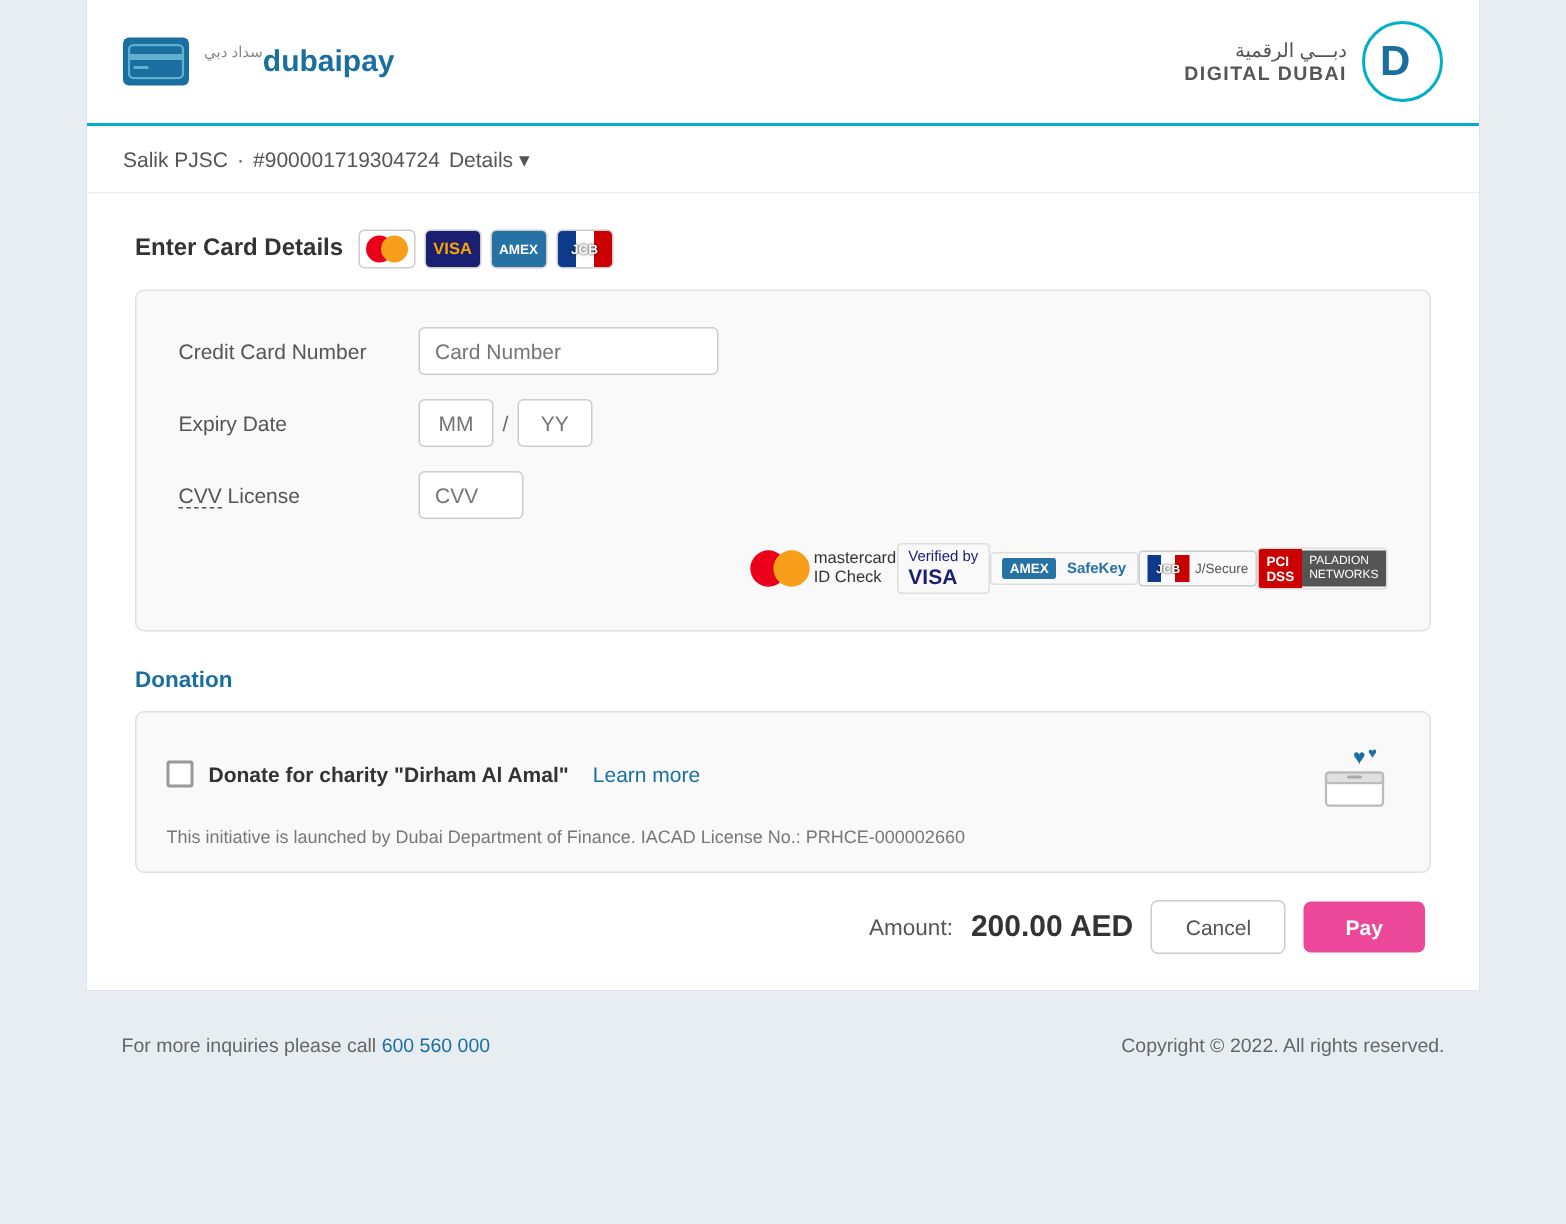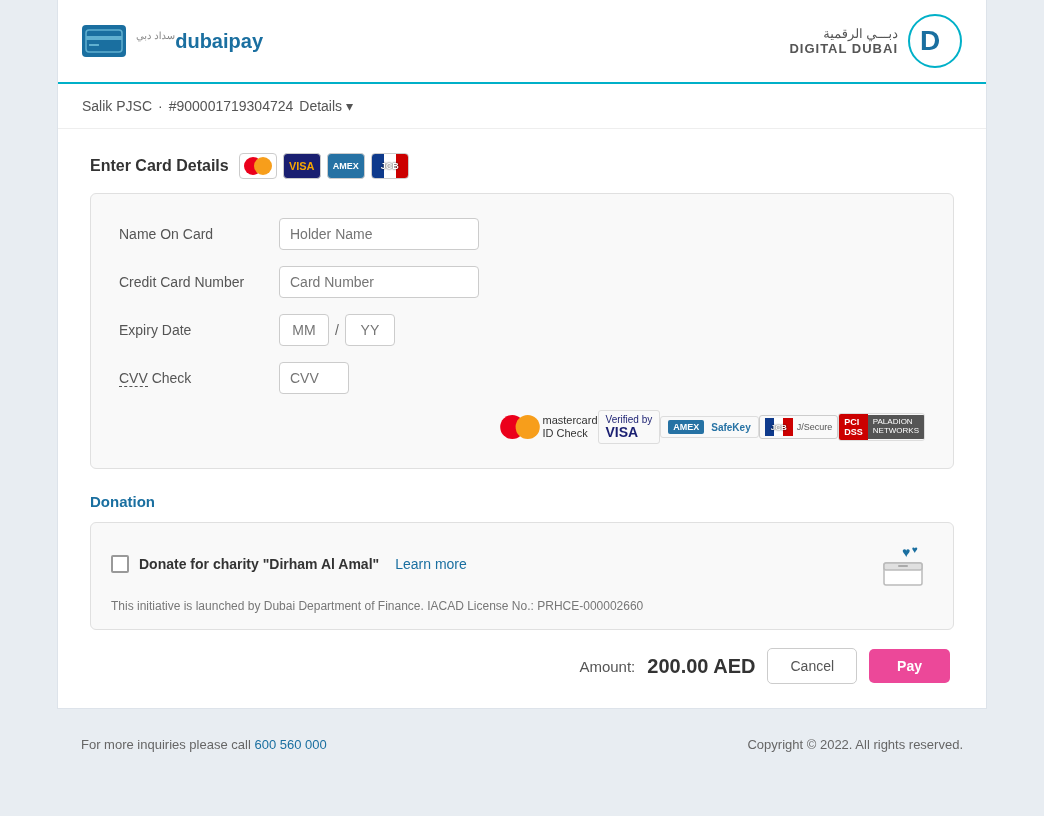--- a/index.html
+++ b/index.html
@@ -362,41 +362,37 @@
           <div class="card-icon amex-icon">AMEX</div>
 
           <div class="card-icon" style="background:linear-gradient(to right,#0e3a8c 33%,#fff 33%,#fff 66%,#c00 66%);border:1px solid #ccc;">
             <span style="color:#fff;font-size:9px;font-weight:bold;text-shadow:0 0 2px #000">JCB</span>
           </div>
         </div>
       </div>
 
       <div class="form-card">
 
-        <div class="form-row">
-          <label class="form-label">Name On Card</label>
-          <input class="form-input input-name" type="text" placeholder="Holder Name" style="">
-        </div>
 
         <div class="form-row">
           <label class="form-label">Credit Card Number</label>
           <input class="form-input input-card" type="text" placeholder="Card Number" style="">
         </div>
 
         <div class="form-row">
           <label class="form-label">Expiry Date</label>
           <input class="form-input input-mm" type="text" placeholder="MM" style="">
           <span class="expiry-sep">/</span>
           <input class="form-input input-yy" type="text" placeholder="YY" style="">
         </div>
 
         <div class="form-row">
           <label class="form-label">
             <span style="border-bottom:1px dashed #555">CVV</span>
-            <span> Check</span>
+            <span> License</span>
           </label>
           <input class="form-input input-cvv" type="text" placeholder="CVV" style="">
         </div>
 
         <div class="security-badges">
 
           <div class="badge-mc-check">
             <div class="mc-circles" style="transform:scale(1.1)">
               <div class="mc-left" style="width:22px;height:22px"></div>
               <div class="mc-right" style="width:22px;height:22px"></div>

